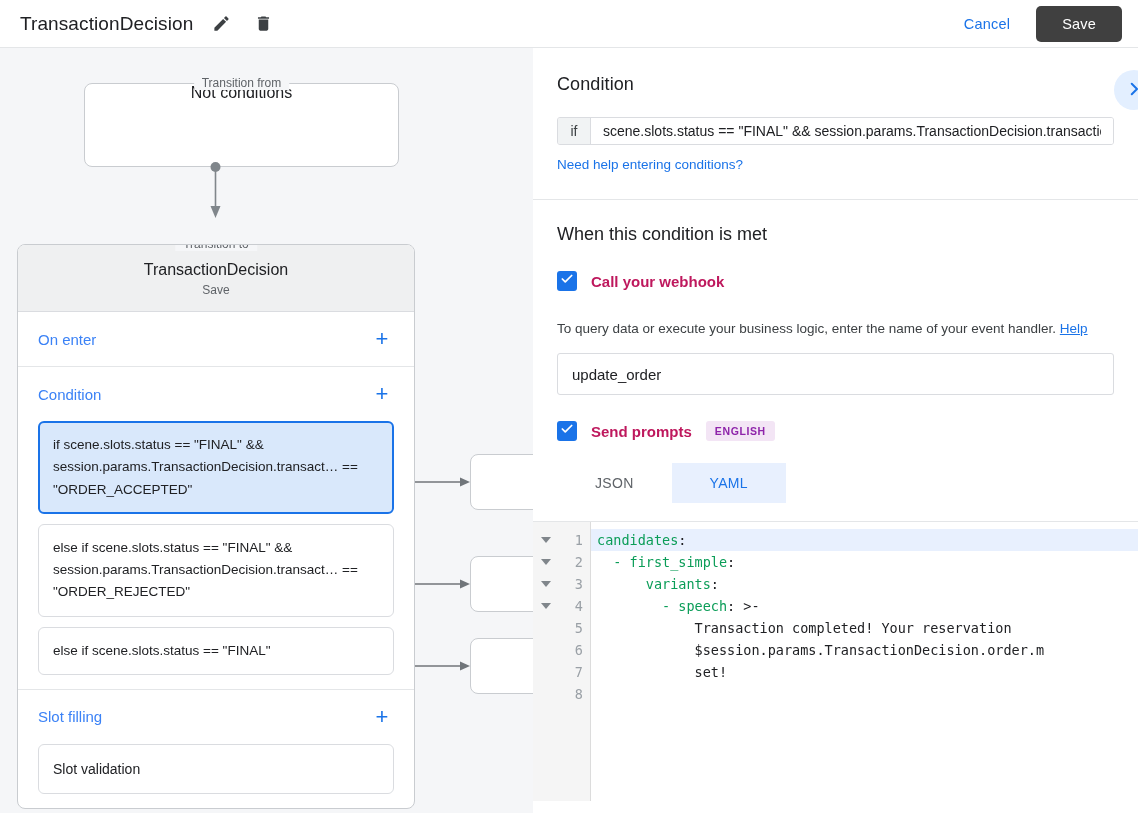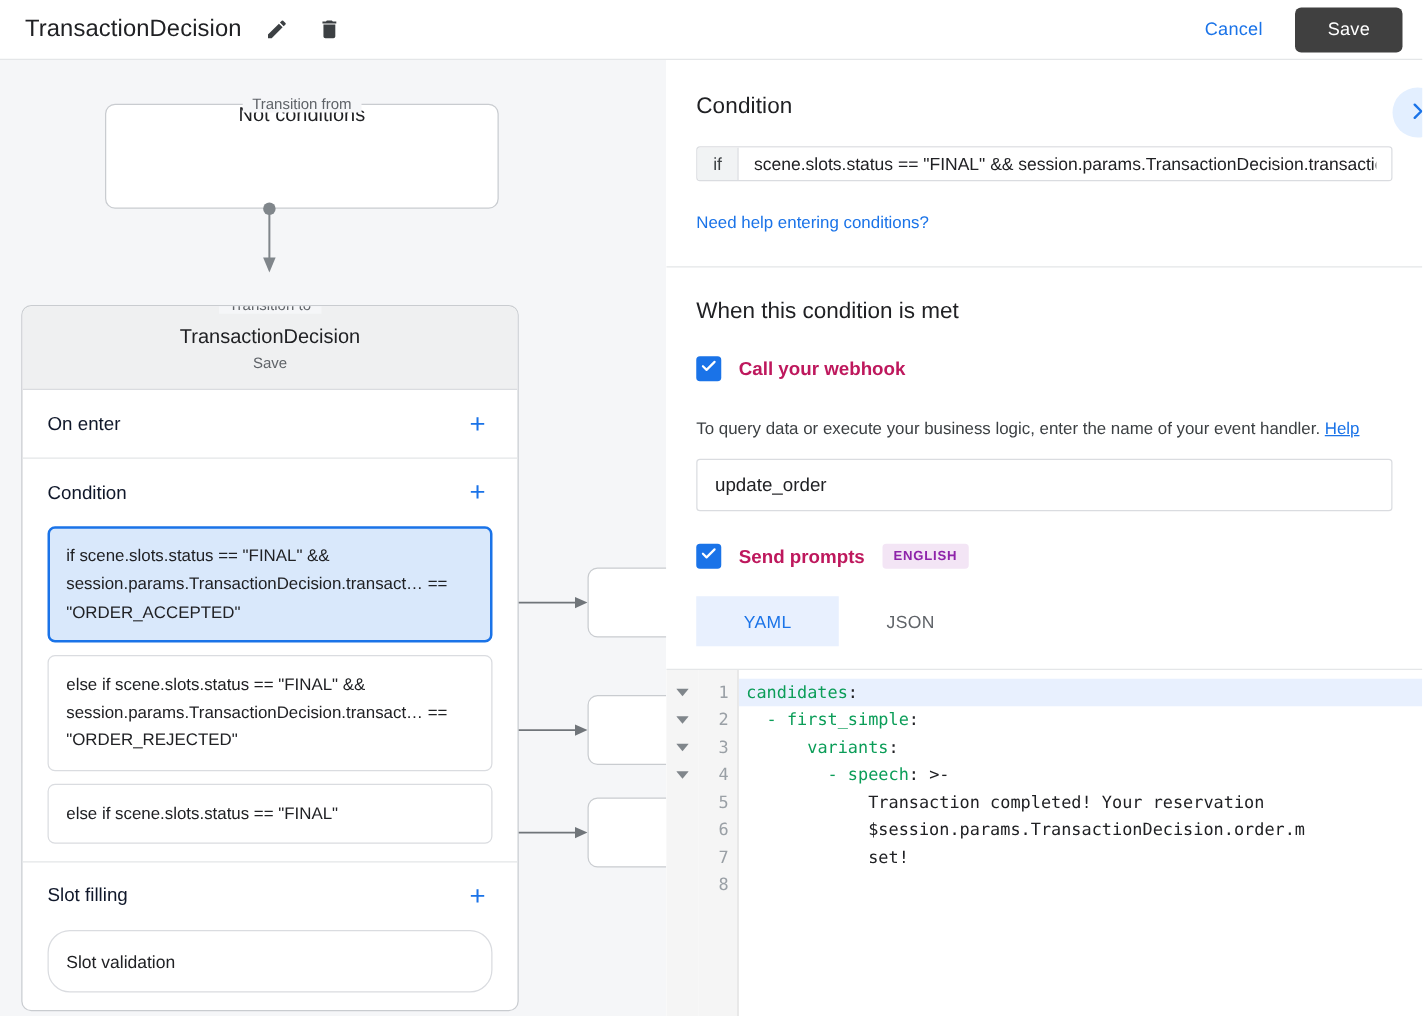--- a/index.html
+++ b/index.html
@@ -75,38 +75,38 @@
   }
   .scene-name { font-size: 16px; color: #202124; }
   .scene-sub { font-size: 12px; color: #5f6368; margin-top: 4px; }
 
   .section { border-bottom: 1px solid #e4e6e8; padding: 0 20px 0 20px; }
   .section:last-child { border-bottom: none; }
   .section-head {
     display: flex; align-items: center; justify-content: space-between;
     height: 54px;
   }
-  .section-title { font-size: 15px; color: #0f172a; }
+  .section-title { font-size: 15px; color: #3b82f6; }
   .plus-btn {
     width: 24px; height: 24px; border: none; background: transparent;
     cursor: pointer; display: flex; align-items: center; justify-content: center;
     color: #1a73e8; font-size: 22px; line-height: 1; font-weight: 300;
   }
   .section-body { padding-bottom: 14px; }
   .cond-card {
     border: 1px solid #dadce0; border-radius: 6px; background: #fff;
     padding: 12px 14px; margin-bottom: 10px; font-size: 13.5px;
     color: #202124; line-height: 1.65; cursor: pointer;
   }
   .cond-card:last-child { margin-bottom: 0; }
   .cond-card.selected {
     background: #d9e8fb; border: 2px solid #1a73e8; padding: 11px 13px;
   }
   .slot-card {
-    border: 1px solid #dadce0; border-radius: 18px; background: #fff;
+    border: 1px solid #dadce0; border-radius: 6px; background: #fff;
     padding: 16px 14px; font-size: 14px; color: #202124; cursor: pointer;
   }
 
   
   .target-box {
     position: absolute; left: 470px; width: 120px; height: 56px;
     background: #fff; border: 1px solid #c9ccd0; border-radius: 8px;
   }
 
   
@@ -128,21 +128,21 @@
     width: 33px; background: #f1f3f4; border-right: 1px solid #dadce0;
     display: flex; align-items: center; justify-content: center;
     font-size: 14px; color: #3c4043; flex: none;
   }
   .if-input {
     flex: 1; border: none; outline: none; padding: 0 12px;
     font-size: 14px; color: #202124; font-family: "Liberation Sans", sans-serif;
     background: #fff;
   }
   .help-link {
-    display: inline-block; margin-top: 25px; font-size: 13.5px;
+    display: inline-block; margin-top: 12px; font-size: 13.5px;
     color: #1a73e8; text-decoration: none; cursor: pointer;
   }
   .chevron-fab {
     position: absolute; right: -16px; top: 22px; width: 40px; height: 40px;
     background: #e3efff; border: none; border-radius: 50%; cursor: pointer;
     display: flex; align-items: center; justify-content: center;
   }
 
   .rp-met { padding-top: 24px; }
   .rp-met-title { font-size: 18px; color: #202124; }
@@ -353,22 +353,22 @@
               <polyline points="20 6 9 17 4 12"></polyline>
             </svg>
           </span>
         </div>
         <span class="check-label">Send prompts</span>
         <span class="badge">ENGLISH</span>
       </div>
 
 
       <div class="tabs">
+        <button class="tab">JSON</button>
         <button class="tab active">YAML</button>
-        <button class="tab">JSON</button>
       </div>
     </div>
 
     <div class="editor">
       <div class="fold-col">
         <div class="fold-cell">
           <svg width="10" height="10" viewBox="0 0 10 10" fill="#80868b">
               <polygon points="0,2 10,2 5,8"></polygon>
             </svg>
         </div>

